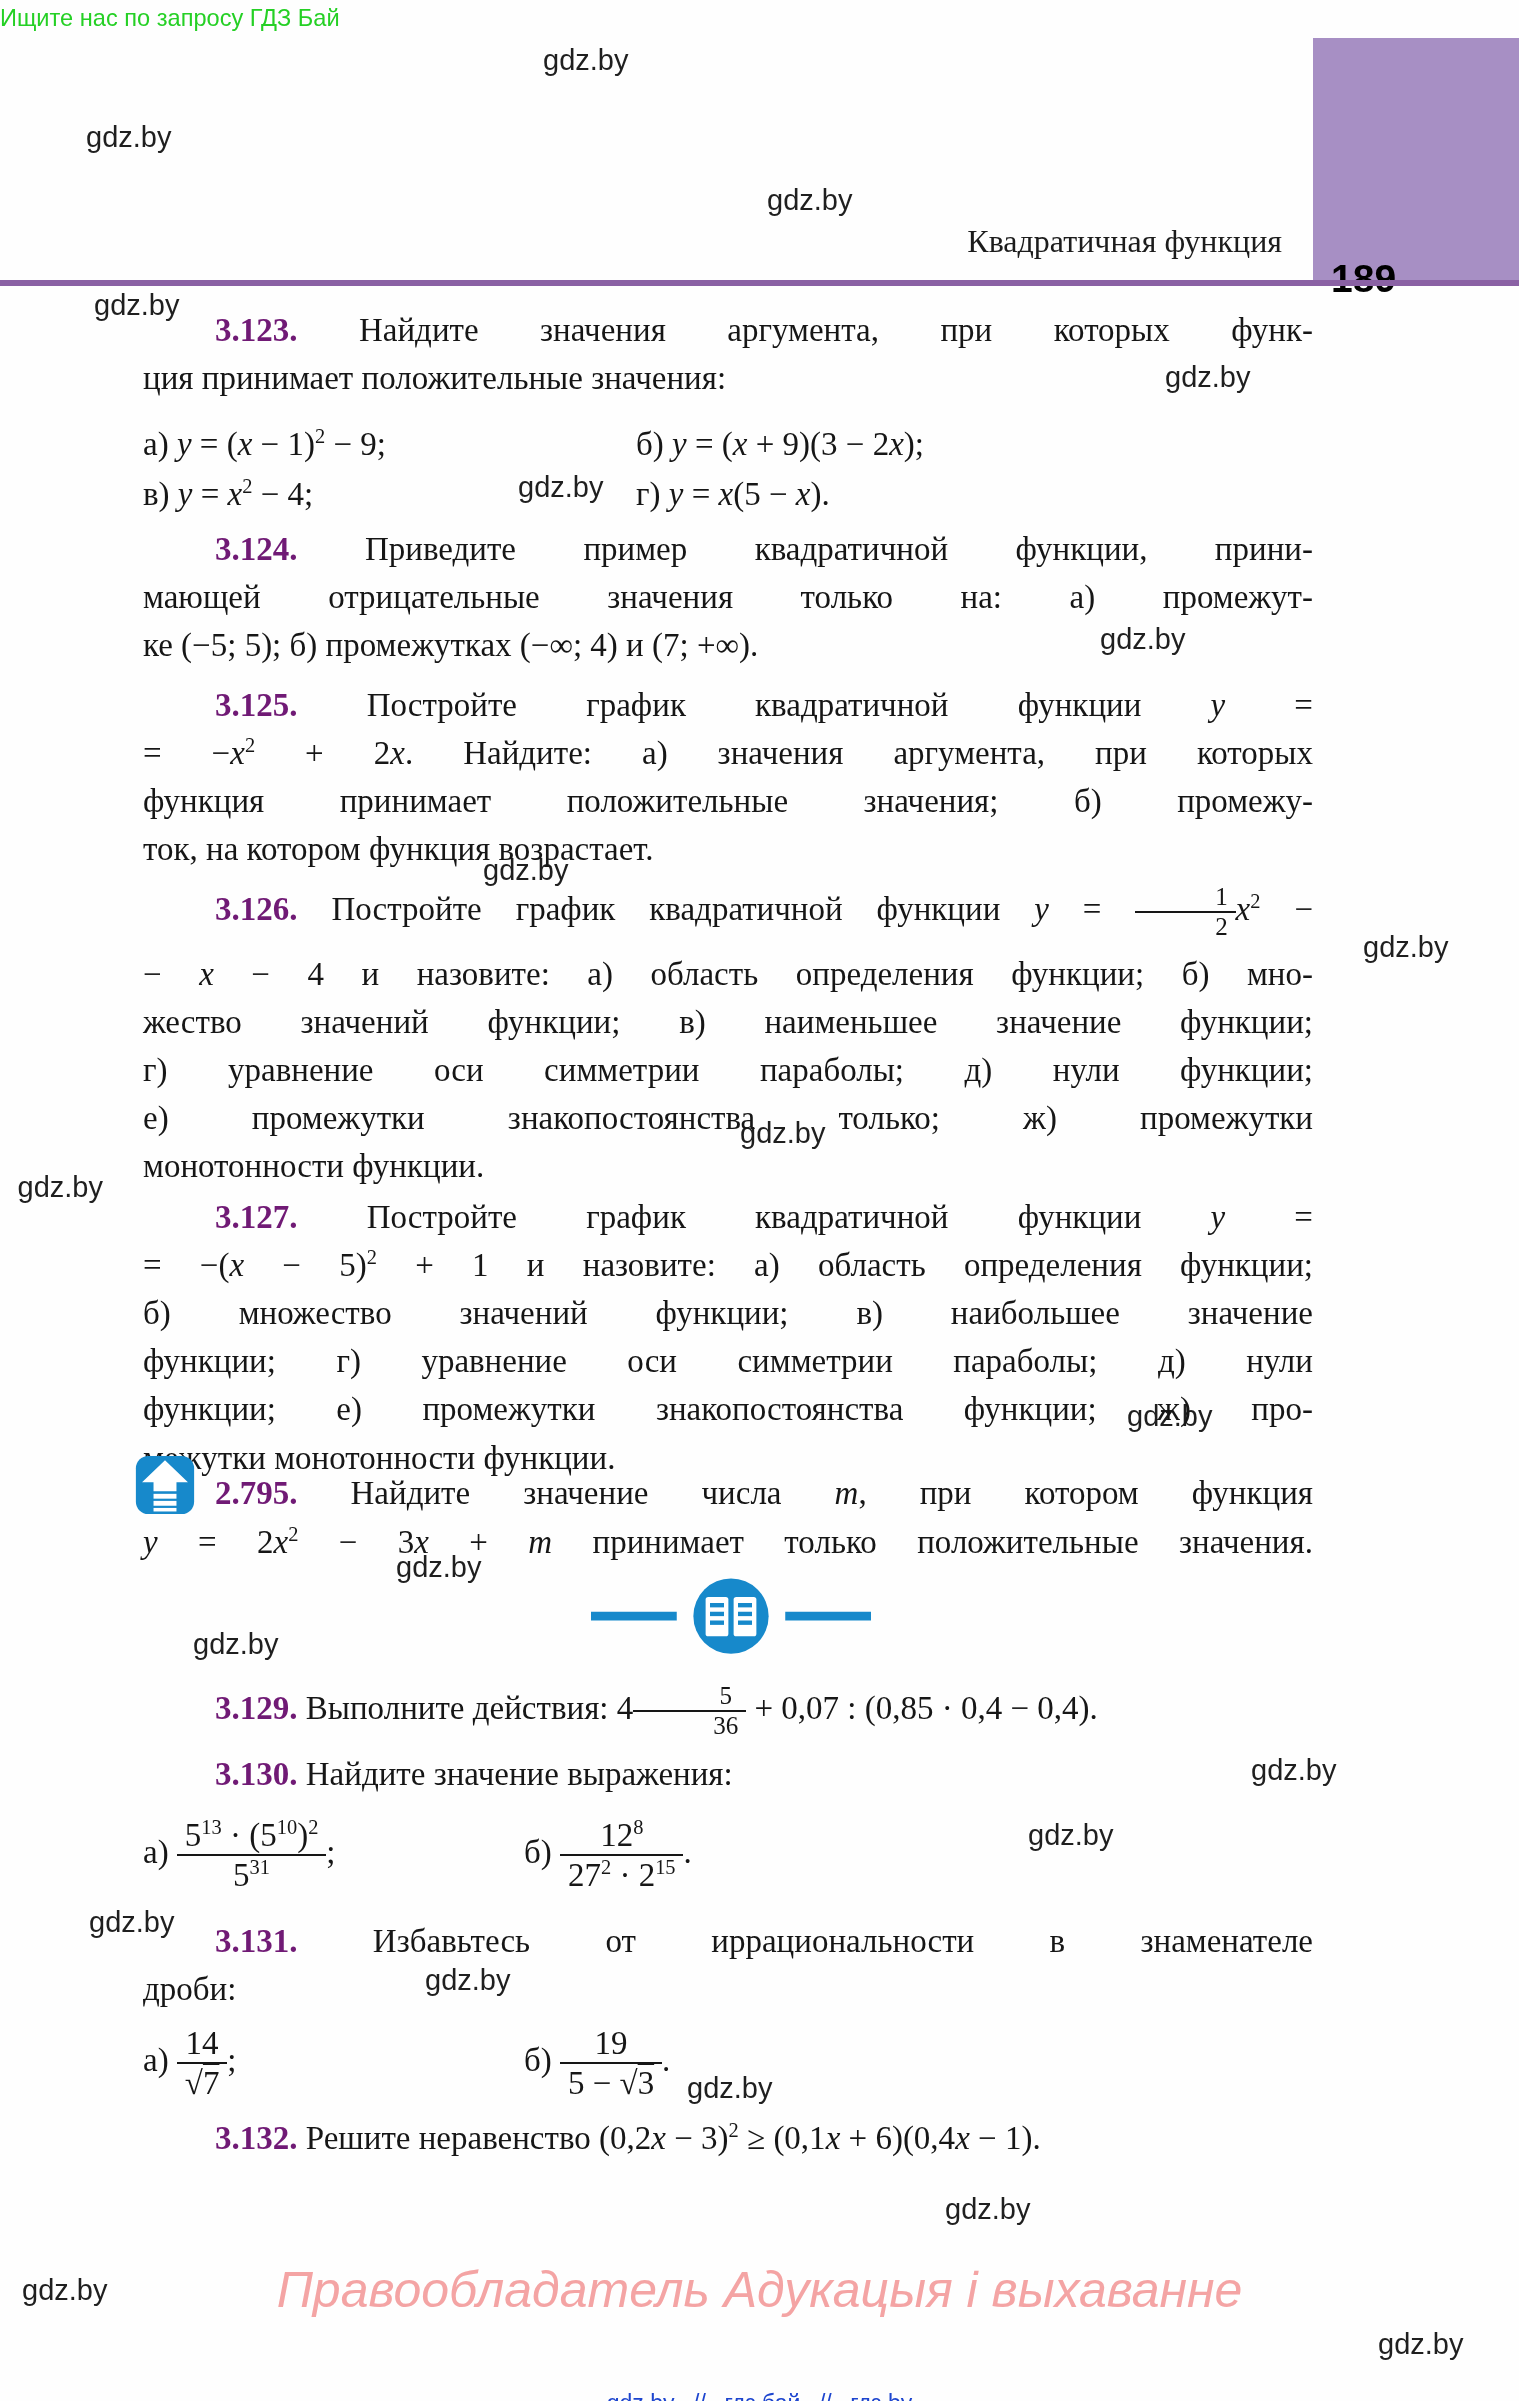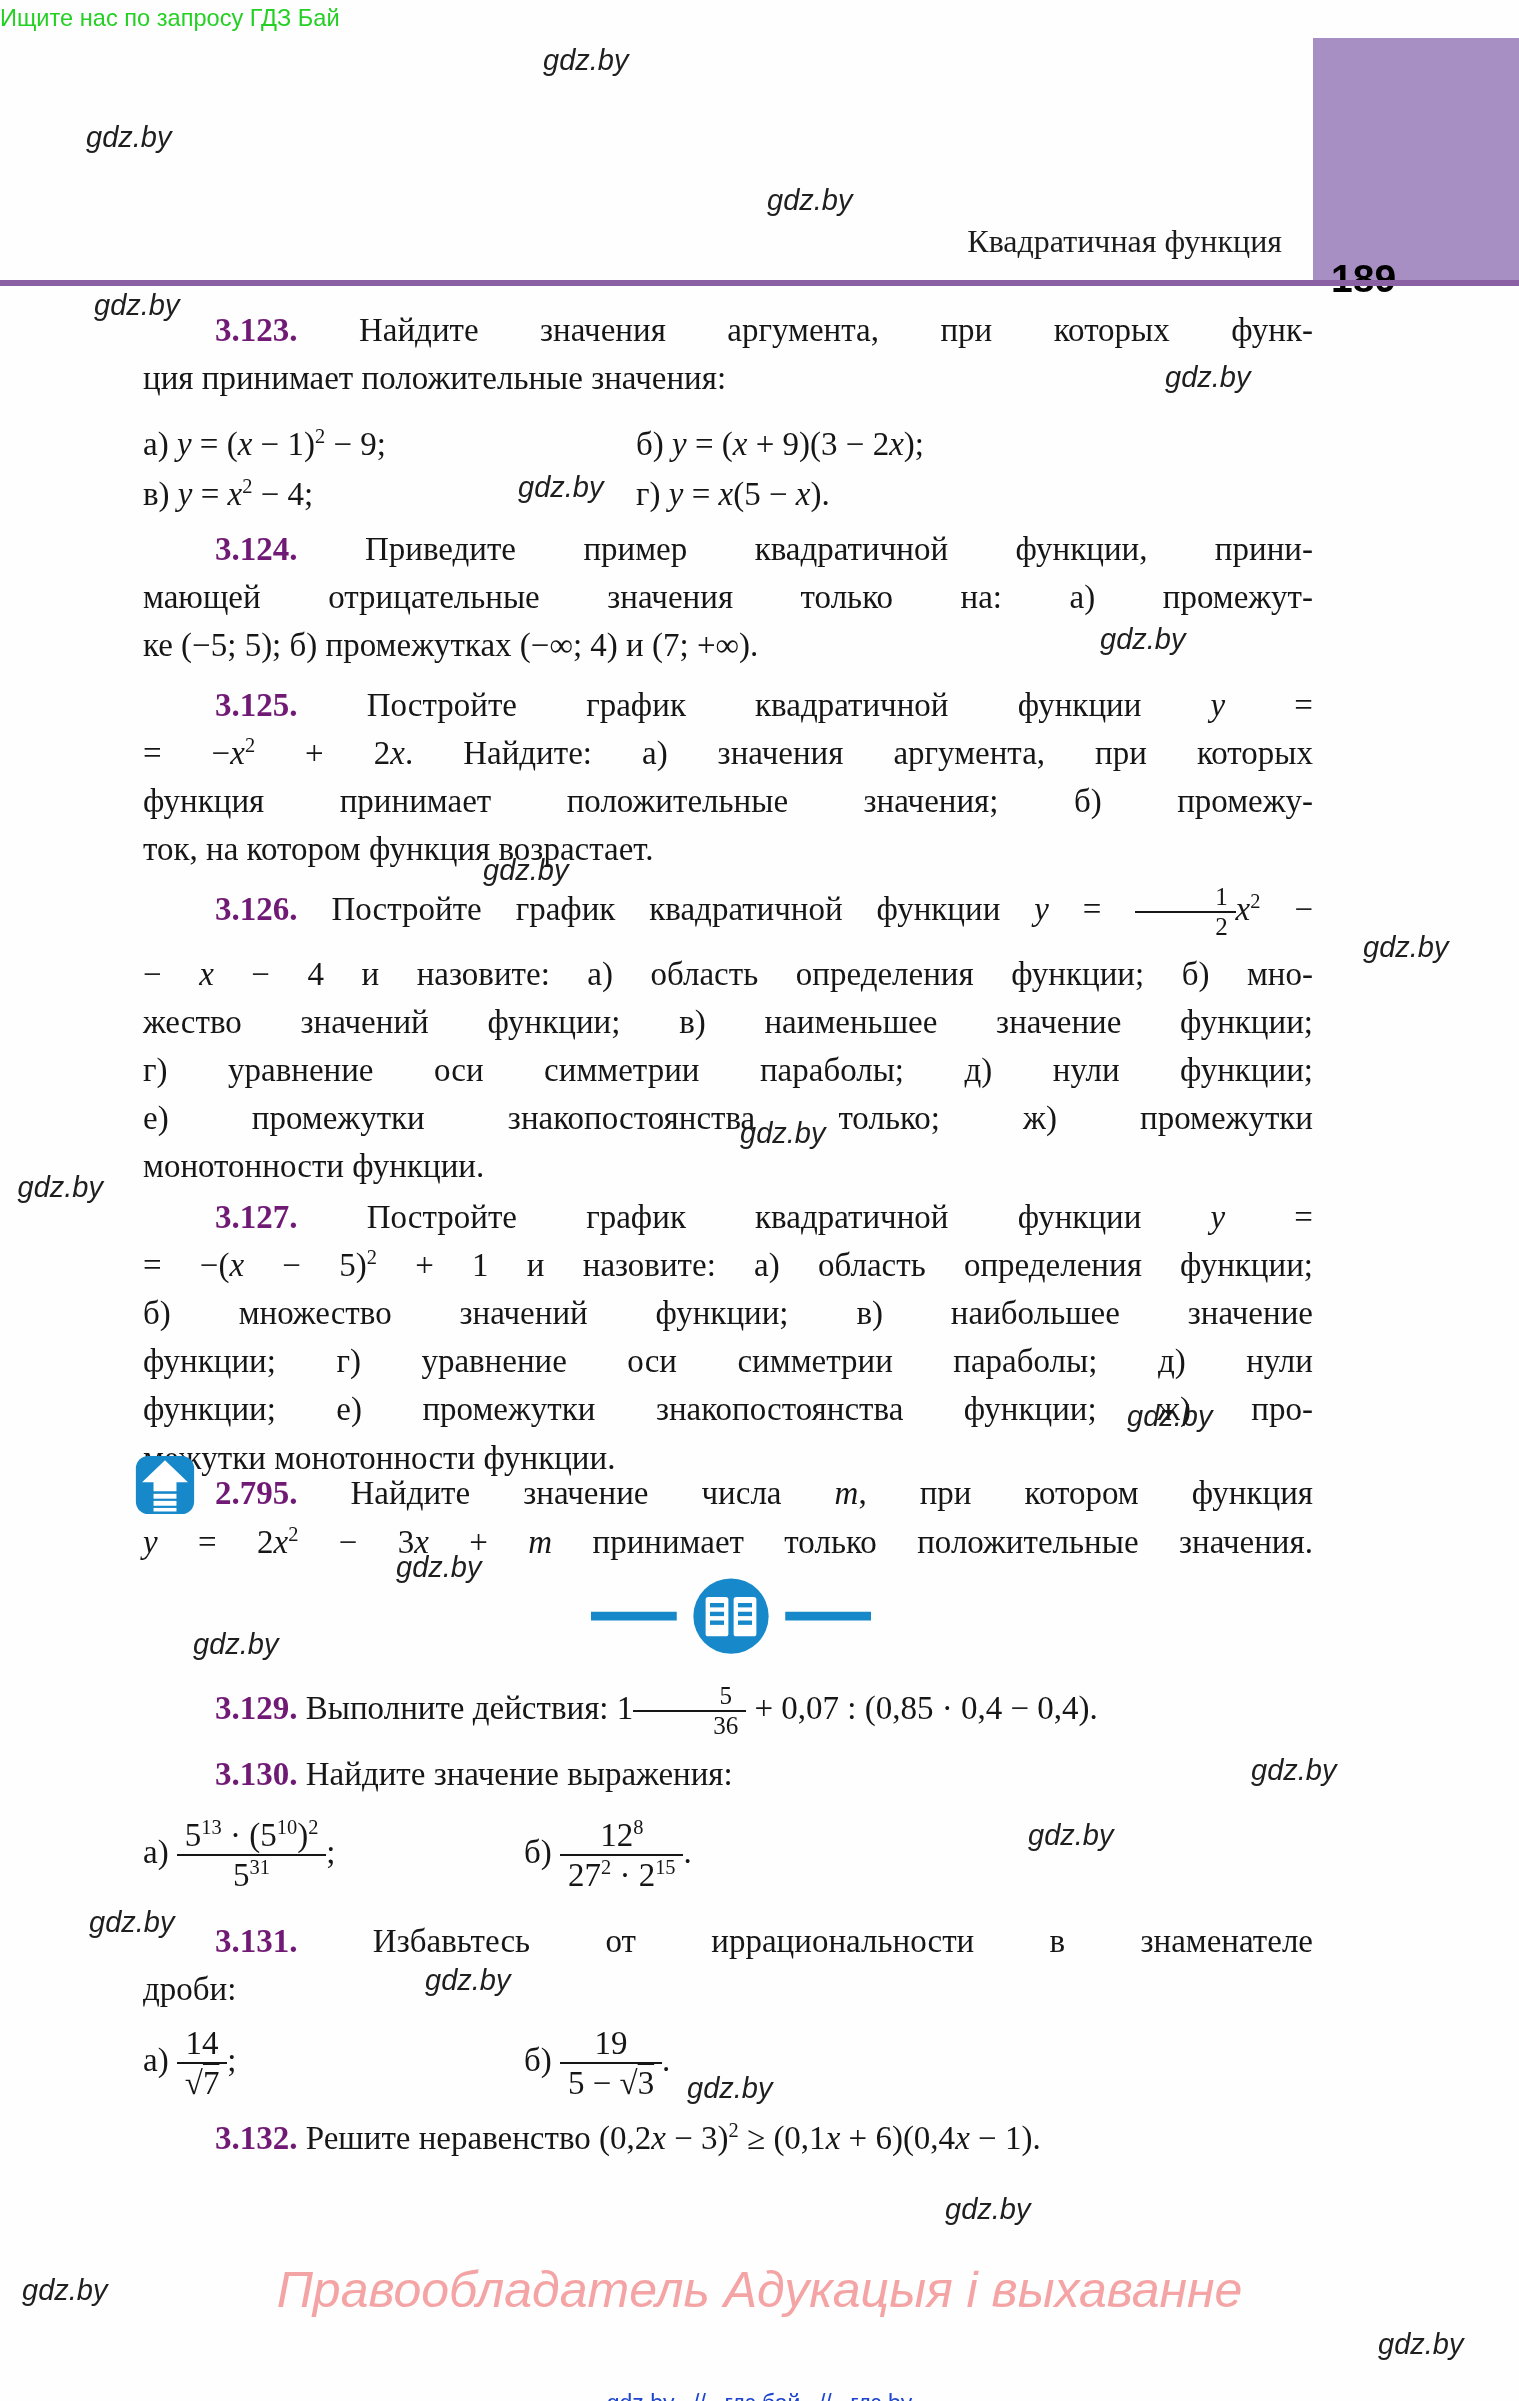--- a/index.html
+++ b/index.html
@@ -4,21 +4,21 @@
 <style>
   html,body{margin:0;padding:0;}
   body{background:#ffffff;}
   .page{position:relative;width:1519px;height:2401px;background:#fefefe;overflow:hidden;
         font-family:"Liberation Serif","DejaVu Serif",serif;color:#161616;}
   
   .banner{position:absolute;top:5.3px;left:0;width:100%;
           font-family:"Liberation Sans","DejaVu Sans",sans-serif;font-size:23.6px;color:#25d025;}
   
   .wm{position:absolute;font-family:"Liberation Sans","DejaVu Sans",sans-serif;
-      font-size:29px;color:#1f1f1f;white-space:nowrap;font-style:italic;}
+      font-size:29px;color:#1f1f1f;white-space:nowrap;}
   
   .hdr-title{position:absolute;top:217px;left:143px;width:1139px;height:48px;line-height:48px;
              text-align:right;font-size:32px;color:#1c1c1c;}
   .pagebox{position:absolute;top:38px;left:1313px;width:207px;height:242px;background:#a78fc4;}
   .pagenum{position:absolute;top:219px;left:1331px;height:48px;line-height:48px;
            font-family:"Liberation Sans","DejaVu Sans",sans-serif;font-weight:bold;
            font-size:39px;color:#000000;margin-top:36px;}
   .hrule{position:absolute;top:280px;left:0;width:1519px;height:6.1px;background:#8a61a4;}
   
   .bl{position:absolute;left:143px;width:1170px;height:48px;line-height:48px;
@@ -135,21 +135,21 @@
     <rect x="131" y="27" width="26" height="45" rx="3" fill="#ffffff"></rect>
     <rect x="163" y="27" width="26" height="45" rx="3" fill="#ffffff"></rect>
     <rect x="136" y="34" width="16" height="5" fill="#1789cb"></rect>
     <rect x="136" y="44" width="16" height="5" fill="#1789cb"></rect>
     <rect x="136" y="54" width="16" height="5" fill="#1789cb"></rect>
     <rect x="168" y="34" width="16" height="5" fill="#1789cb"></rect>
     <rect x="168" y="44" width="16" height="5" fill="#1789cb"></rect>
     <rect x="168" y="54" width="16" height="5" fill="#1789cb"></rect>
   </svg>
 
-  <div class="bl lline ind" style="top:1667px;height:83px;line-height:83px"><span class="pnum">3.129.</span><span> Выполните действия: 1</span><span class="frac small"><span class="num">5</span><span class="den">36</span></span><span> + 0,07 : (0,85 · 0,4 − 0,4).</span></div>
+  <div class="bl lline ind" style="top:1667px;height:83px;line-height:83px"><span class="pnum">3.129.</span><span> Выполните действия: 4</span><span class="frac small"><span class="num">5</span><span class="den">36</span></span><span> + 0,07 : (0,85 · 0,4 − 0,4).</span></div>
 
   <div class="bl lline ind" style="top:1750px"><span class="pnum">3.130.</span><span> Найдите значение выражения:</span></div>
   <div class="bl lline" style="top:1801px;height:103px;line-height:103px">
     <span><span>а) </span><span class="frac"><span class="num">5<sup>13</sup> · (5<sup>10</sup>)<sup>2</sup></span><span class="den">5<sup>31</sup></span></span><span>;</span></span>
     <span class="col2b"><span>б) </span><span class="frac"><span class="num">12<sup>8</sup></span><span class="den">27<sup>2</sup> · 2<sup>15</sup></span></span><span>.</span></span>
   </div>
 
   <div class="bl jline ind" style="top:1917px"><span class="pnum">3.131.</span><span> Избавьтесь от иррациональности в знаменателе</span></div>
   <div class="bl lline" style="top:1965px">дроби:</div>
   <div class="bl lline" style="top:2011px;height:98px;line-height:98px">

